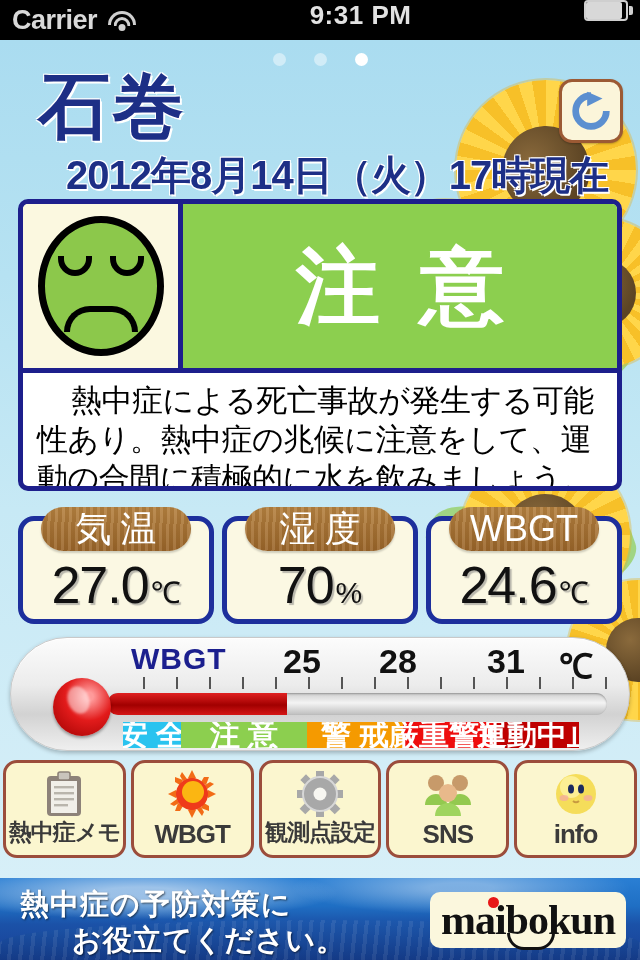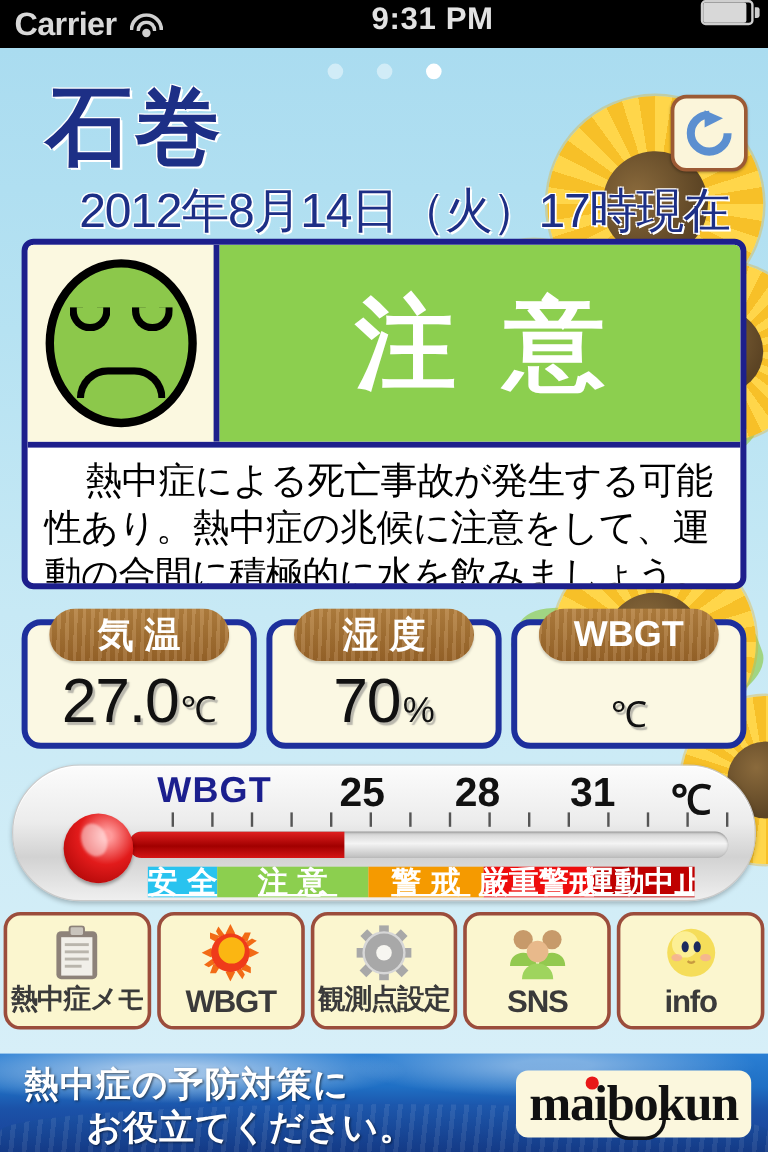--- a/index.html
+++ b/index.html
@@ -82,21 +82,21 @@
   .dot.active { background:#ffffff; }
 
   .city {
     position:absolute; top:70px; left:38px; z-index:6;
     font-size:72px; font-weight:bold; color:#1d2f86;
     letter-spacing:2px; line-height:1;
     text-shadow: 2px 2px 0 #fff, -1px -1px 0 #fff, 1px -1px 0 #fff, -1px 1px 0 #fff;
   }
   .datetime {
     position:absolute; top:148px; left:66px; z-index:6;
-    font-size:40px; font-weight:normal; color:#1d2f86; letter-spacing:-1px;
+    font-size:40px; font-weight:bold; color:#1d2f86; letter-spacing:-1px;
     text-shadow: 1.5px 1.5px 0 #fff, -1px -1px 0 #fff, 1px -1px 0 #fff, -1px 1px 0 #fff;
   }
   .refresh-btn {
     position:absolute; top:79px; right:17px; width:64px; height:64px; z-index:7;
     background:#fbf5da; border:3px solid #9c5a34; border-radius:13px;
     display:flex; align-items:center; justify-content:center;
     box-shadow:0 1px 2px rgba(0,0,0,.25);
   }
   .refresh-btn svg { width:46px; height:46px; }
 
@@ -148,21 +148,21 @@
     position:relative; flex:1;
     border:5px solid #1d2f9c; border-radius:16px; background:#fbf8e3;
     display:flex; align-items:flex-end; justify-content:center; padding-bottom:4px;
   }
   .metric .tab {
     position:absolute; top:-14px; left:50%; transform:translateX(-50%);
     min-width:150px; height:44px; border-radius:22px;
     background:
       repeating-linear-gradient(92deg, rgba(255,255,255,.10) 0 3px, rgba(0,0,0,.06) 3px 7px),
       linear-gradient(180deg,#b5813f,#9a6529);
-    color:#fff; font-size:30px; font-weight:bold; letter-spacing:9px; text-indent:9px;
+    color:#fff; font-size:36px; font-weight:normal; letter-spacing:9px; text-indent:9px;
     display:flex; align-items:center; justify-content:center;
     box-shadow:0 2px 2px rgba(0,0,0,.18);
     white-space:nowrap; padding:0 12px;
   }
   .metric .val {
     display:flex; align-items:baseline; gap:2px;
     color:#111; text-shadow:2px 2px 1px rgba(120,120,120,.5);
   }
   .metric .num { font-size:52px; font-weight:500; letter-spacing:-1px;margin-top:40px; }
   .metric .unit { font-size:30px; font-weight:500; }
@@ -204,21 +204,21 @@
     content:""; position:absolute; left:26%; top:14%; width:36%; height:48%;
     border-radius:50%; background:rgba(255,255,255,.45);
     transform:rotate(-20deg); filter:blur(1px);
   }
   .zones {
     position:absolute; left:112px; top:84px; width:456px; height:26px;
     display:flex; overflow:hidden;
   }
   .zone {
     display:flex; align-items:center; justify-content:center;
-    color:#fff; font-size:25px; font-weight:bold; line-height:1; white-space:nowrap;text-decoration:underline;
+    color:#fff; font-size:30px; font-weight:bold; line-height:1; white-space:nowrap;
   }
 
   
   .toolbar {
     position:absolute; top:760px; left:0; width:640px; height:98px; z-index:6;
     display:flex; gap:5px; padding:0 3px;
   }
   .tool {
     flex:1; background:#fbf6cf; border:3px solid #9b4d3c; border-radius:14px;
     display:flex; flex-direction:column; align-items:center; justify-content:flex-start;
@@ -364,31 +364,32 @@
     <div class="metric">
       <div class="tab">湿度</div>
       <div class="val">
         <span class="num">70</span>
         <span class="unit">%</span>
       </div>
     </div>
     <div class="metric">
       <div class="tab" style="letter-spacing:0; text-indent:0;">WBGT</div>
       <div class="val">
+        <span class="num">24.6</span>
         <span class="unit">℃</span>
       </div>
     </div>
   </div>
 
   <div class="thermo">
     <div class="th-scale">
       <span class="th-wbgt">WBGT</span>
       <span class="th-tick-label" style="left:152px;">25</span>
       <span class="th-tick-label" style="left:248px;">28</span>
-      <span class="th-tick-label" style="left:344px;">31</span>
+      <span class="th-tick-label" style="left:356px;">31</span>
       <span class="th-tick-label" style="left:428px;">℃</span>
     </div>
     <div class="th-ticks">
       <span style="left:12px"></span>
         <span style="left:45px"></span>
         <span style="left:78px"></span>
       <span style="left:111px"></span>
         <span style="left:144px"></span>
         <span style="left:177px"></span>
       <span style="left:210px"></span>

